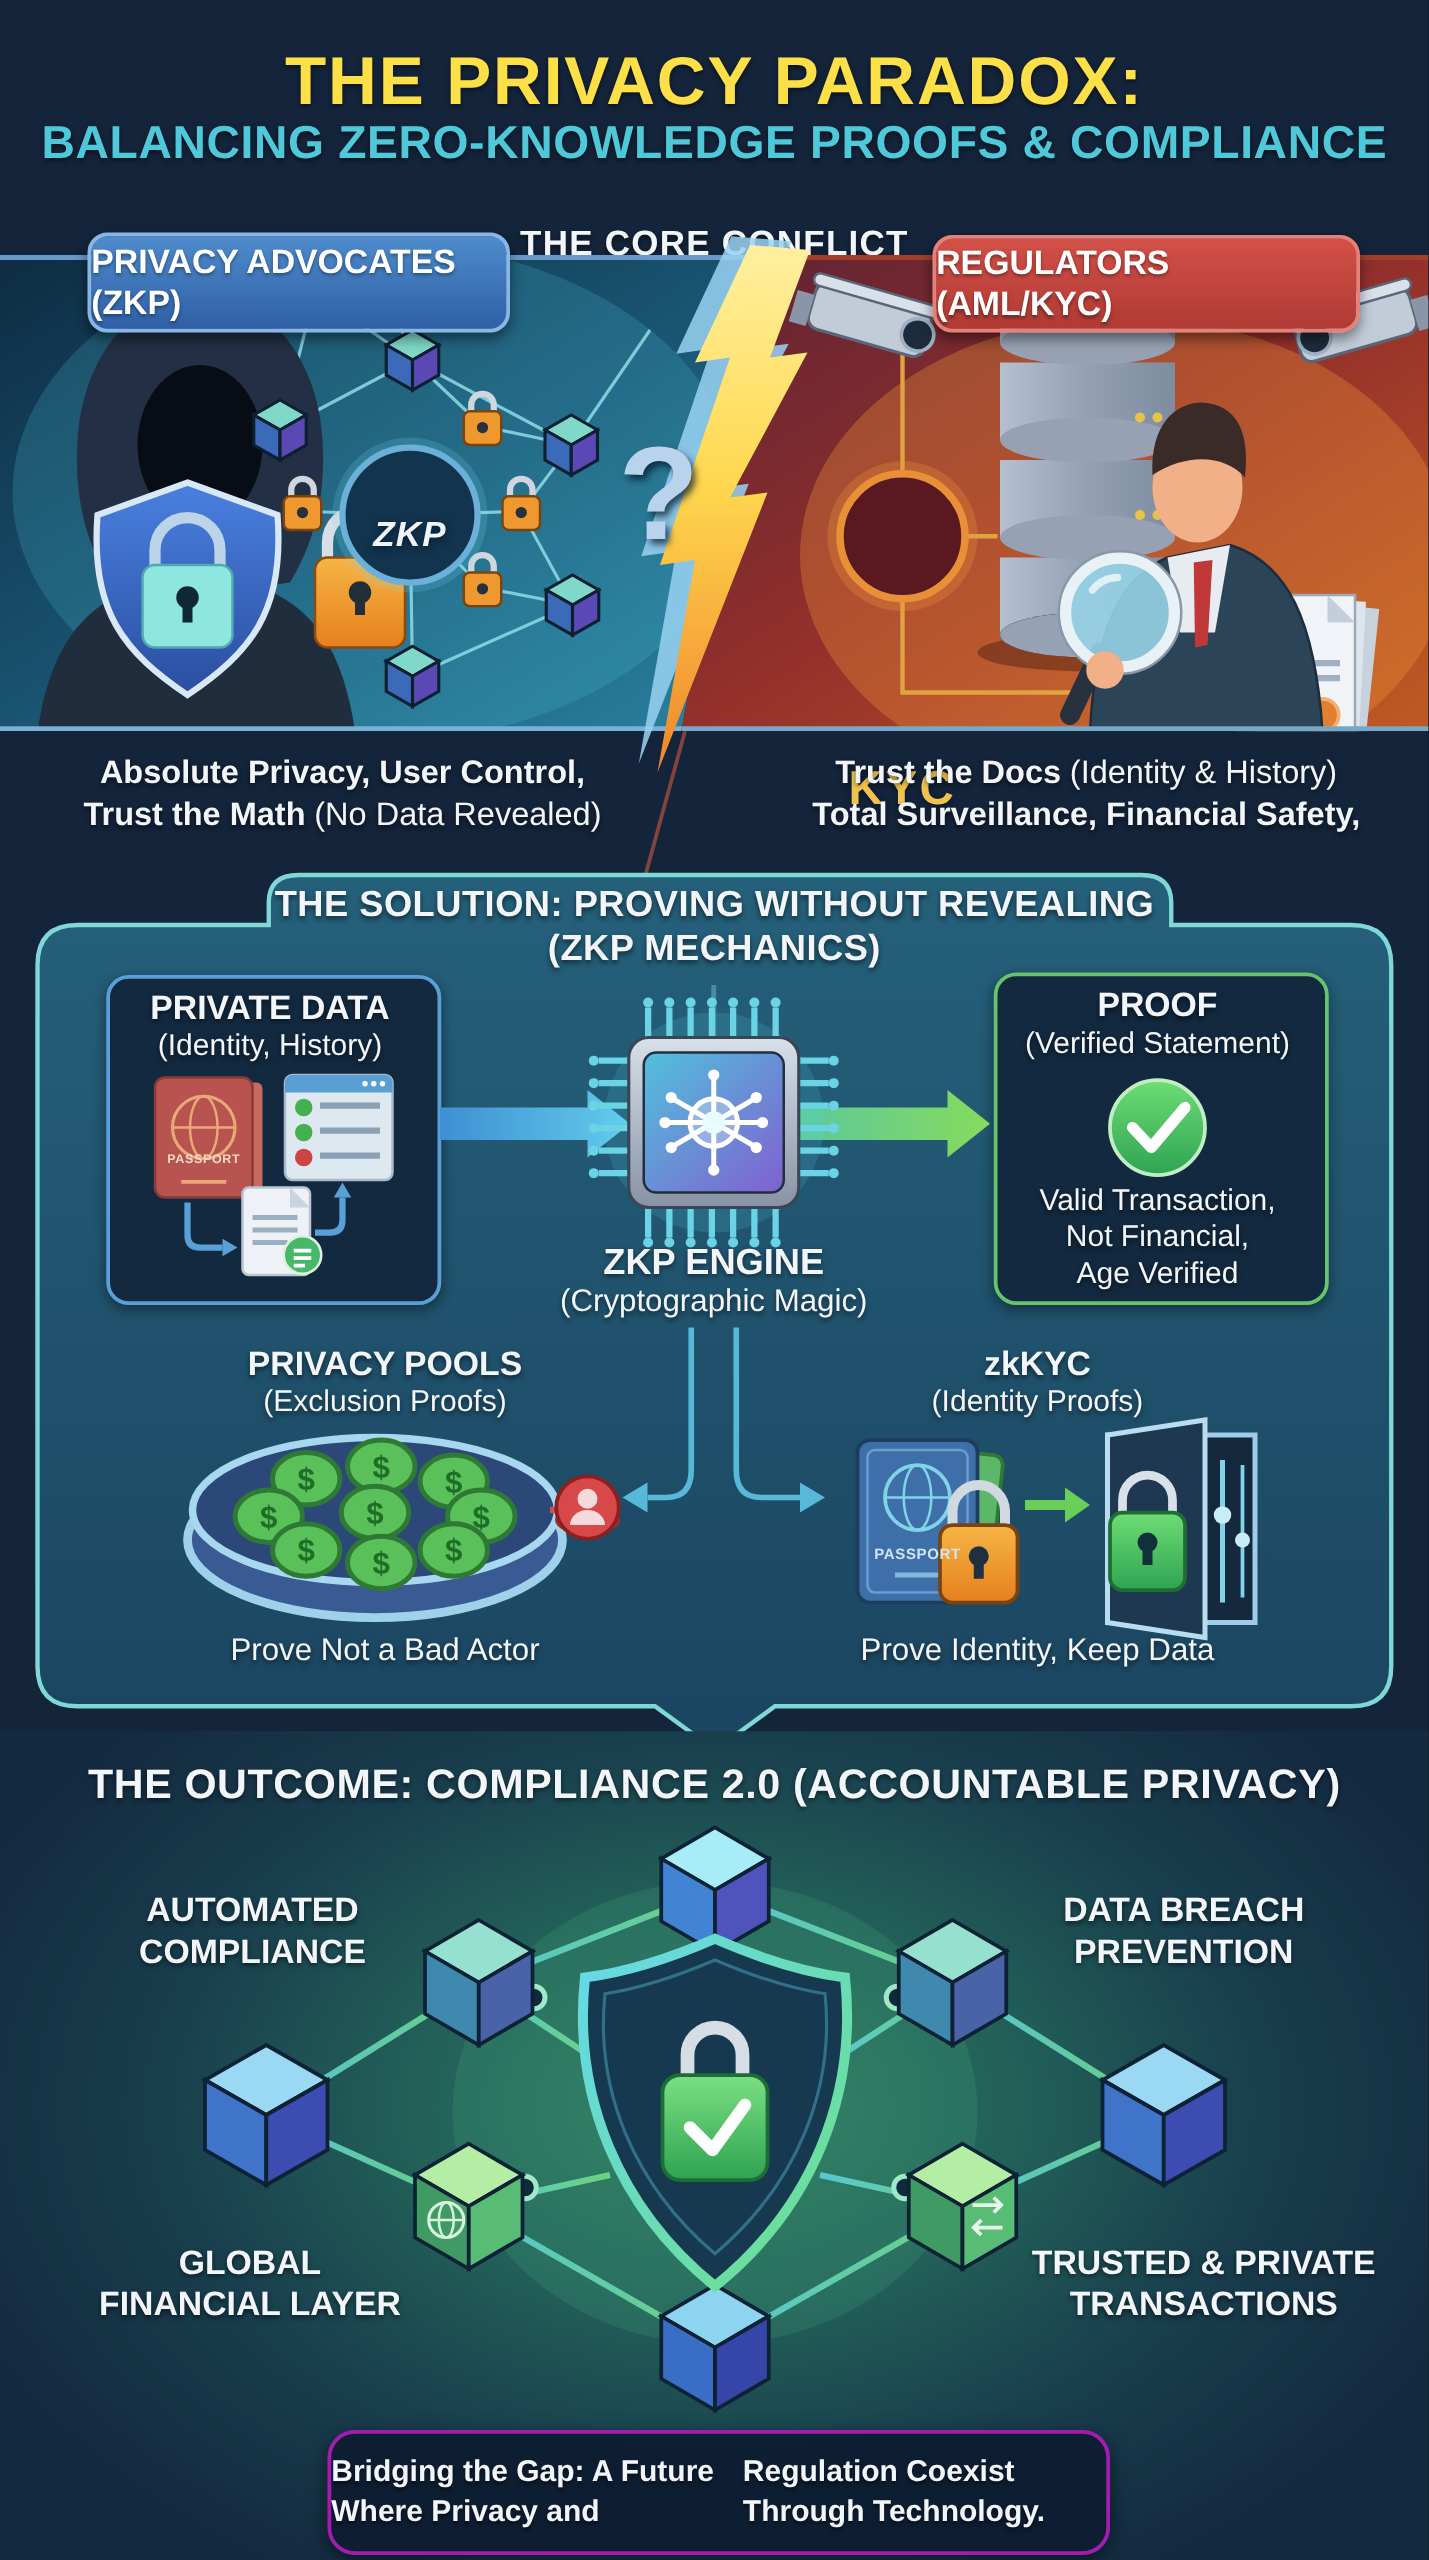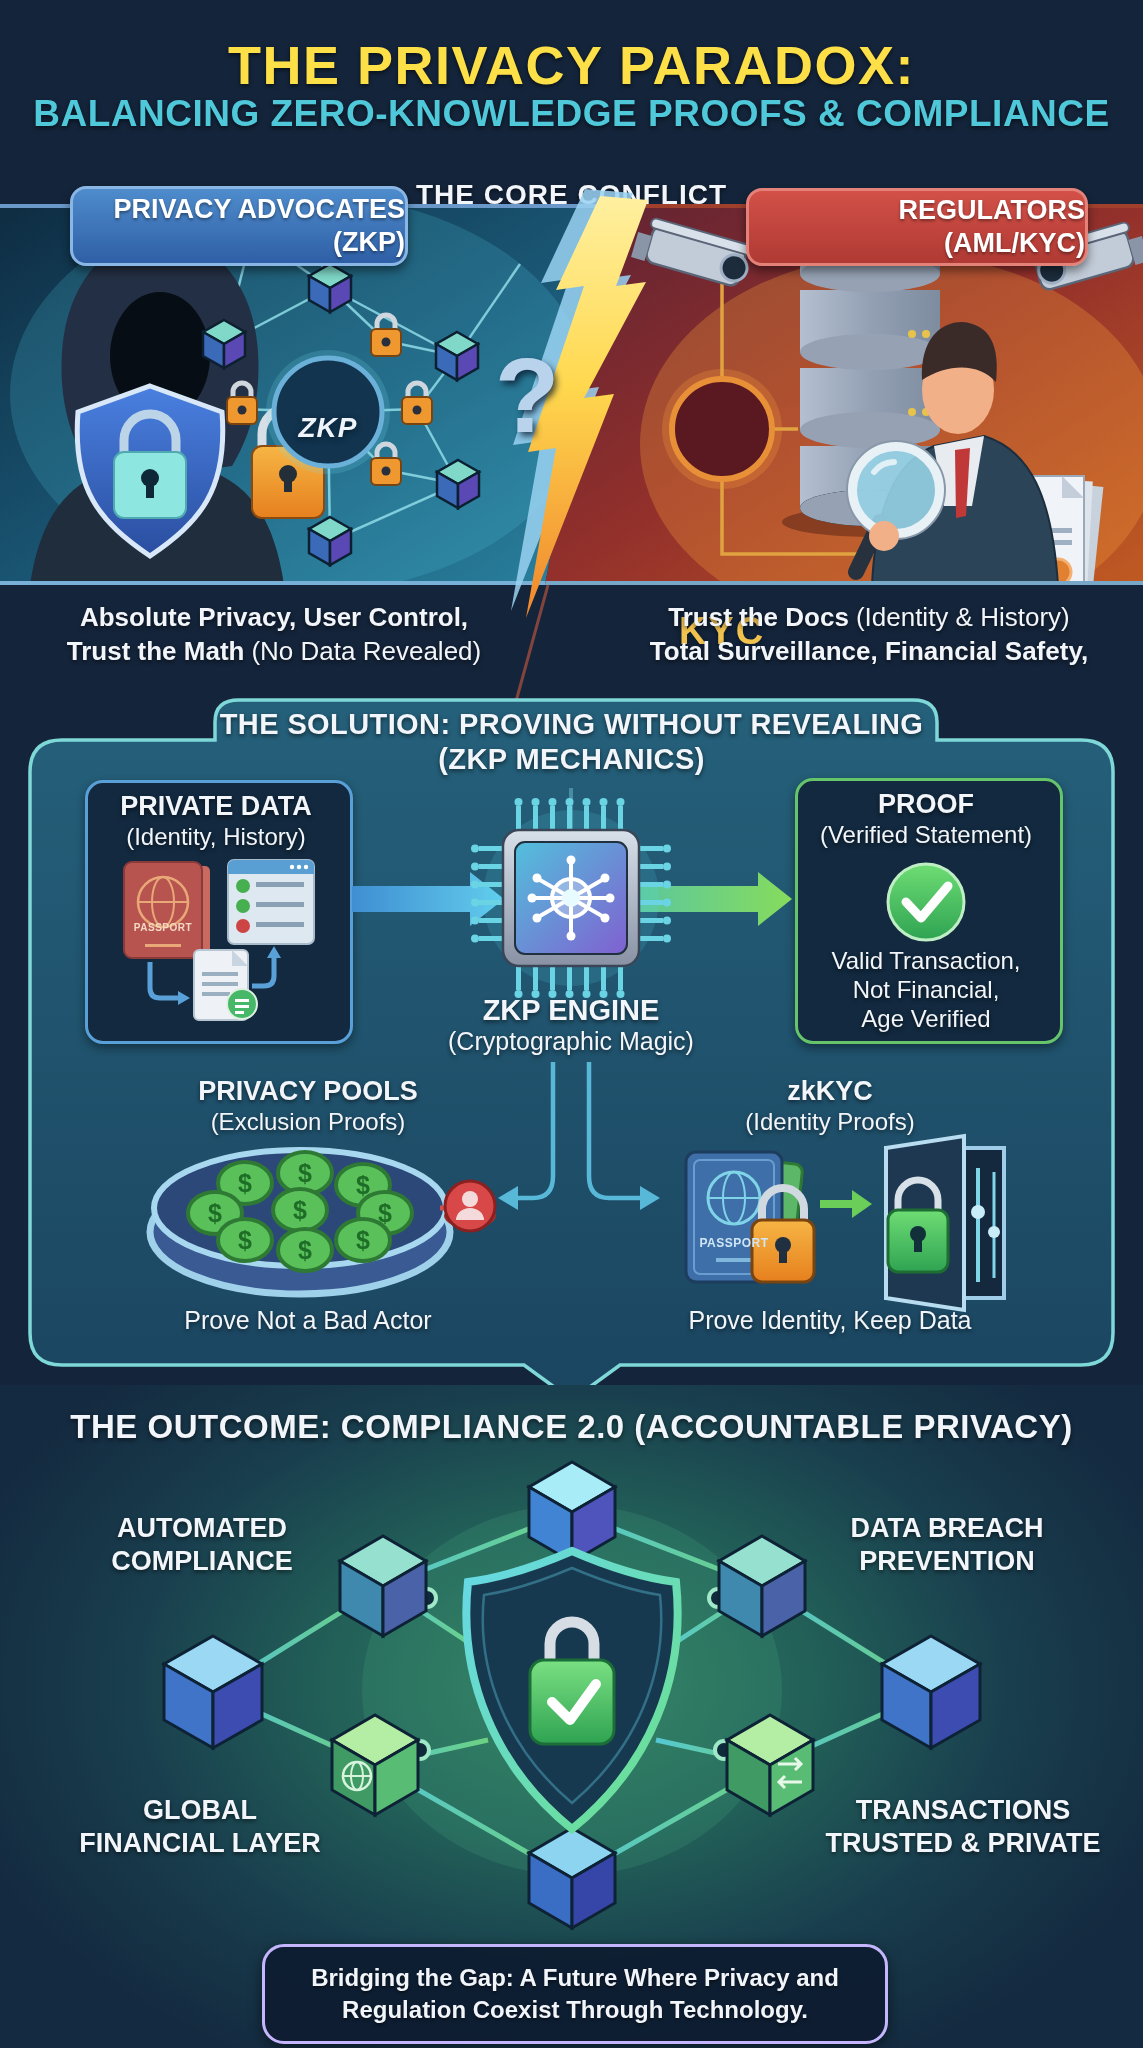--- a/index.html
+++ b/index.html
@@ -8,21 +8,21 @@
   .abs{position:absolute;}
   .tx{position:absolute;text-align:center;color:#f2f5f9;
       text-shadow:0 2px 4px rgba(0,0,0,.55);line-height:1.18;}
   .bold{font-weight:700;}
   
   .title{font-size:54px;font-weight:700;letter-spacing:1.5px;color:#fde047;}
   .subtitle{font-size:37px;font-weight:700;letter-spacing:.5px;color:#4fc8da;}
   .conflict-heading{font-size:28px;font-weight:700;letter-spacing:1px;margin-top:20px;}
   
   .vs-box{position:absolute;border-radius:16px;display:flex;flex-direction:column;
-          justify-content:center;align-items:flex-end;box-shadow:0 5px 10px rgba(0,0,0,.45);}
+          justify-content:center;align-items:flex-start;box-shadow:0 5px 10px rgba(0,0,0,.45);}
   .vs-box .l1,.vs-box .l2{font-weight:700;font-size:27px;color:#fff;
           text-shadow:0 2px 3px rgba(0,0,0,.4);line-height:33px;}
   .vs-blue{left:70px;top:186px;width:332px;height:74px;
            background:linear-gradient(180deg,#4e8ccc,#2f5fa6);border:3px solid #8ab6e6;}
   .vs-red{left:746px;top:188px;width:336px;height:72px;
           background:linear-gradient(180deg,#d25048,#b03a34);border:3px solid #e4827a;}
   .cap{font-size:26px;line-height:34px;}
   .cap .paren{font-weight:400;margin-left:7px;}
   .badge{position:absolute;text-align:center;color:#eef4fa;font-weight:700;
          text-shadow:0 2px 6px rgba(0,20,40,.8);}
@@ -36,22 +36,22 @@
   .pf-box{left:795px;top:778px;width:262px;height:260px;border:3px solid #66c46a;}
   .box-title{font-size:27px;font-weight:700;}
   .box-sub{font-size:24px;font-weight:400;}
   .pf-lines{font-size:24px;font-weight:400;line-height:29px;}
   .mini-label{position:absolute;text-align:center;font-weight:700;color:#f3d9c4;
               letter-spacing:.5px;}
   
   .out-heading{font-size:33px;font-weight:700;letter-spacing:.5px;}
   .out-label{font-size:27px;font-weight:700;line-height:33px;}
   .footer-box{position:absolute;left:262px;top:1944px;width:620px;height:94px;
-              border:3px solid #c4b5fd;border-radius:22px;background:rgba(14,28,48,.93);
-              display:flex;flex-direction:column;justify-content:center;align-items:center;
+              border:3px solid #a21caf;border-radius:22px;background:rgba(14,28,48,.93);
+              display:flex;flex-direction:row;justify-content:center;align-items:center;
               box-shadow:0 4px 14px rgba(0,0,0,.5);}
   .footer-box div{font-size:24px;font-weight:700;color:#f2f5f9;line-height:32px;
               text-shadow:0 2px 3px rgba(0,0,0,.5);}
 </style>
 </head>
 <body>
 
 <div id="page">
 
   <div class="tx title" style="left:0;top:34px;width:1143px;">THE PRIVACY PARADOX:</div>
@@ -717,22 +717,22 @@
   </div>
   <div class="tx out-label" style="left:57px;top:1512px;width:290px;">
     <div>AUTOMATED</div>
     <div>COMPLIANCE</div>
   </div>
   <div class="tx out-label" style="left:55px;top:1794px;width:290px;">
     <div>GLOBAL</div>
     <div>FINANCIAL LAYER</div>
   </div>
   <div class="tx out-label" style="left:810px;top:1794px;width:306px;">
+    <div>TRUSTED &amp; PRIVATE</div>
     <div>TRANSACTIONS</div>
-    <div>TRUSTED &amp; PRIVATE</div>
   </div>
 
   <div class="footer-box">
     <div>Bridging the Gap: A Future Where Privacy and</div>
     <div>Regulation Coexist Through Technology.</div>
   </div>
 
 </div>
 
 </body></html>

